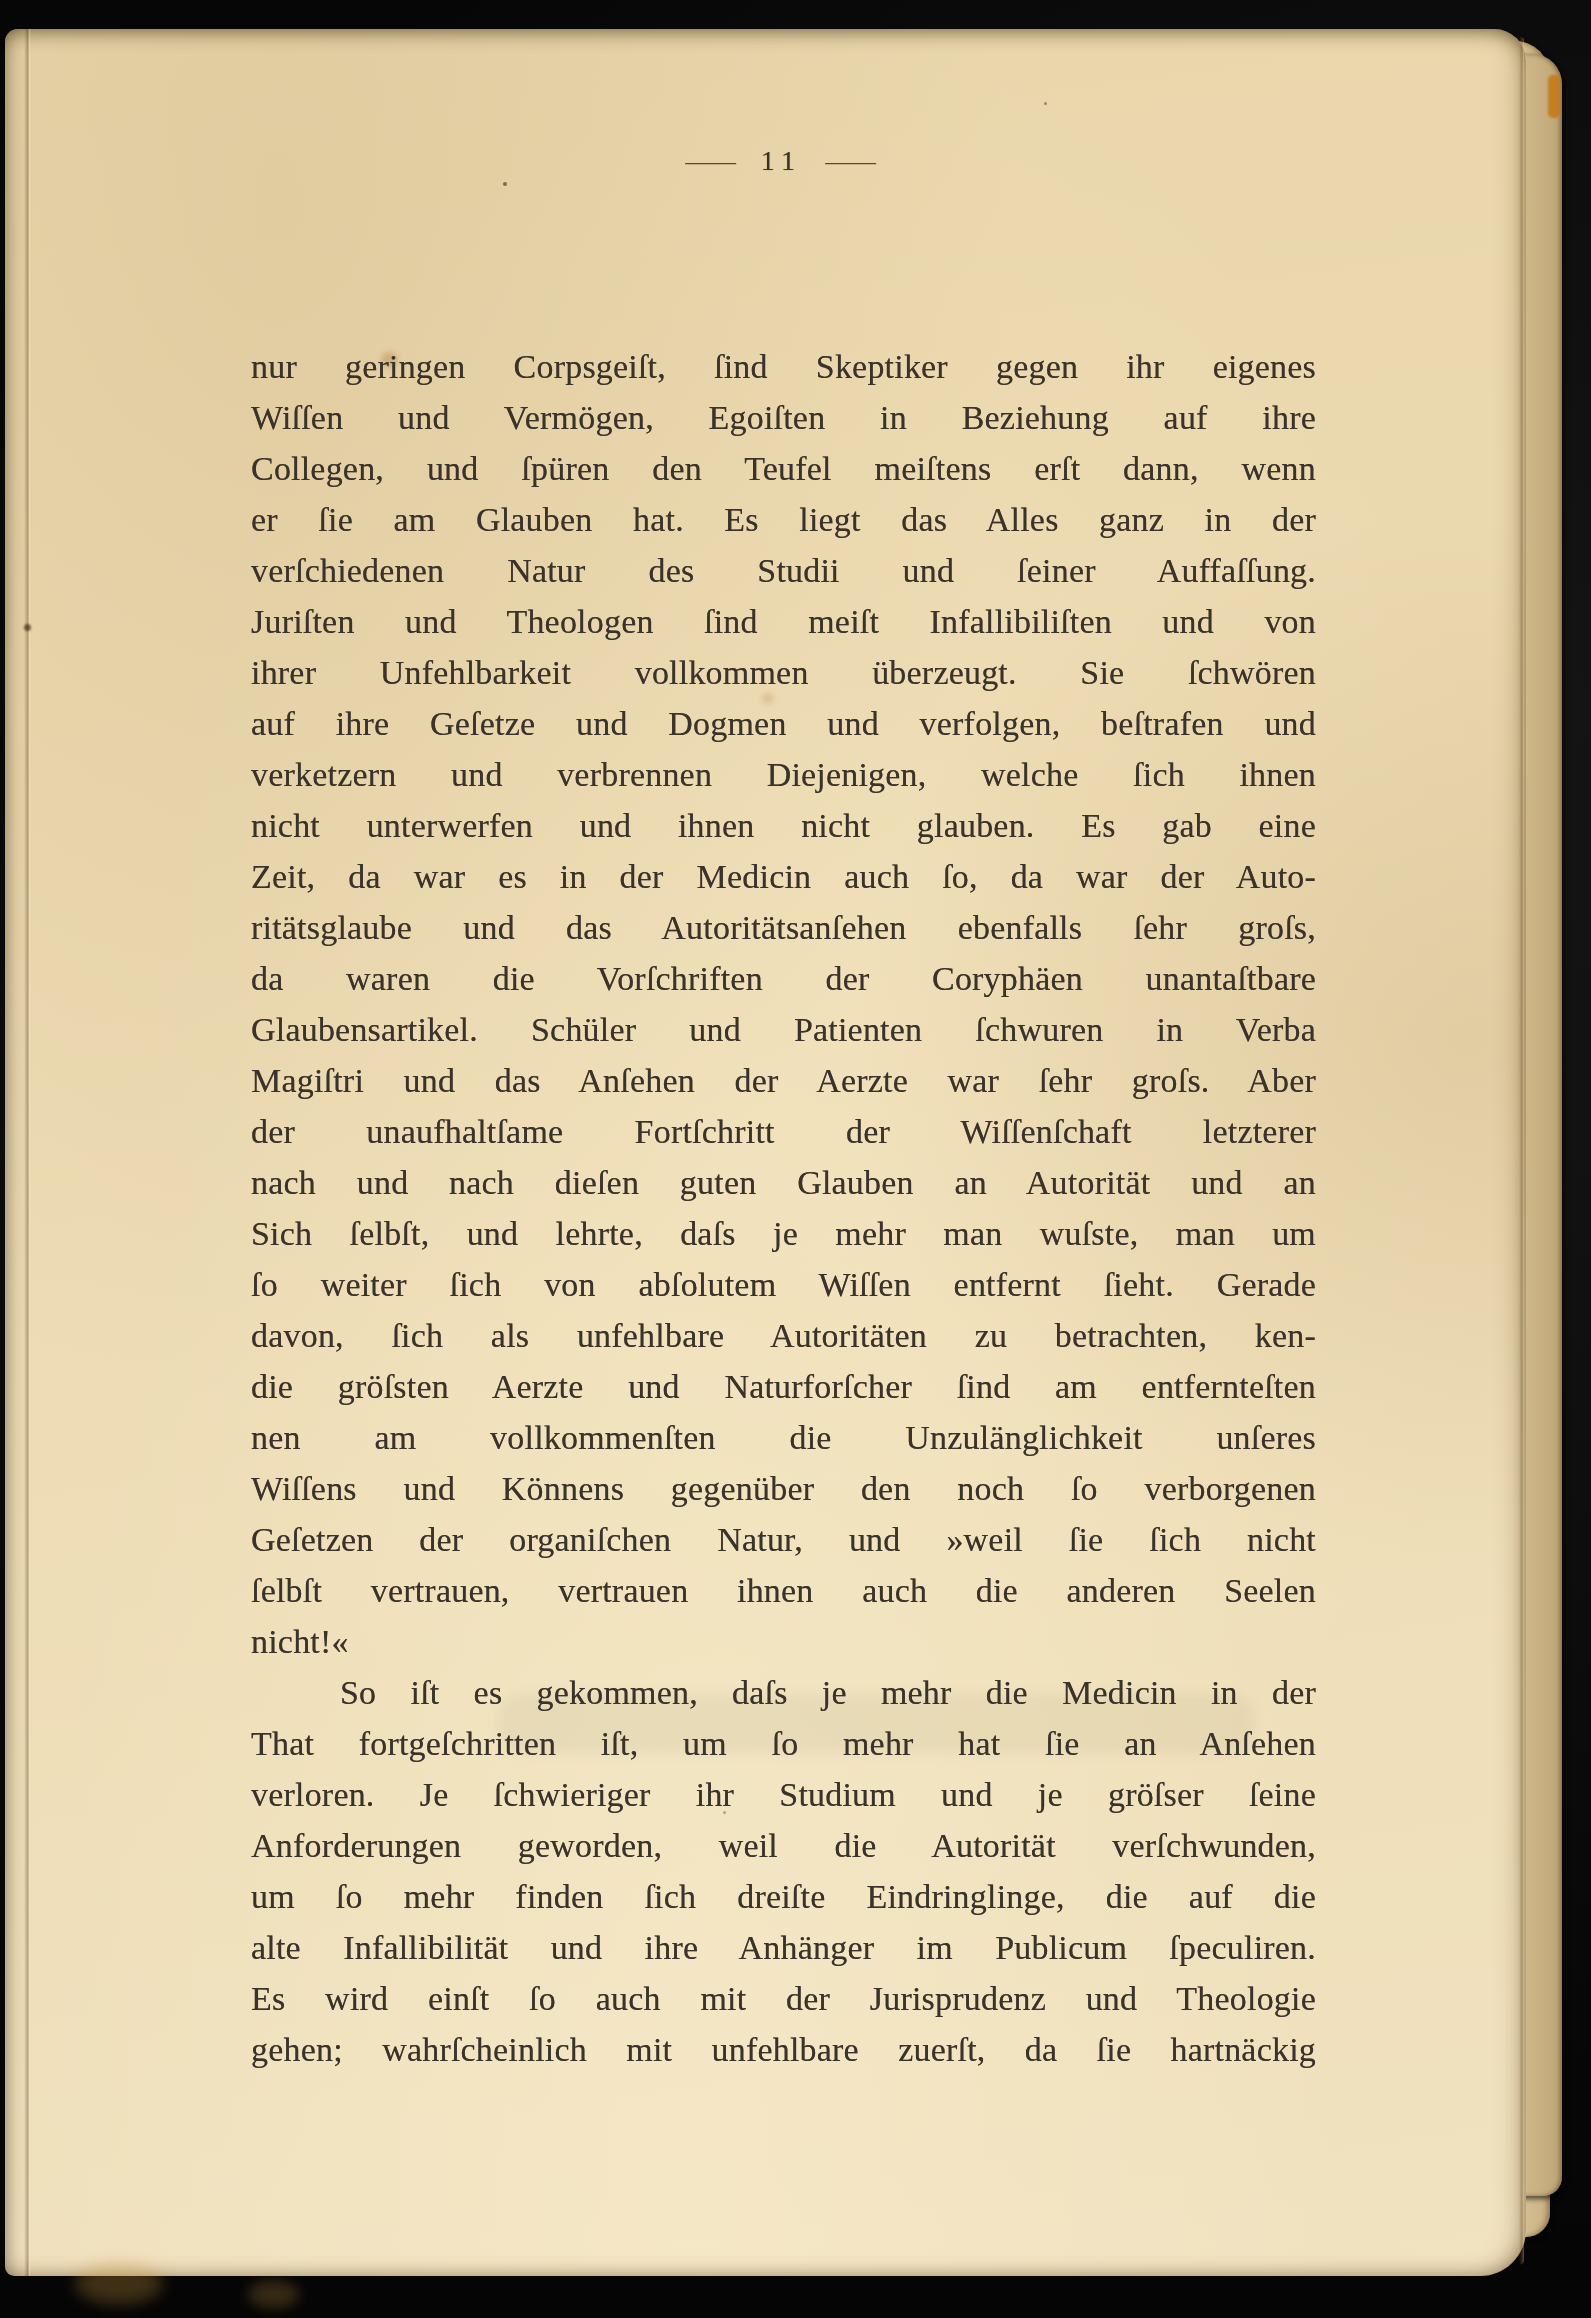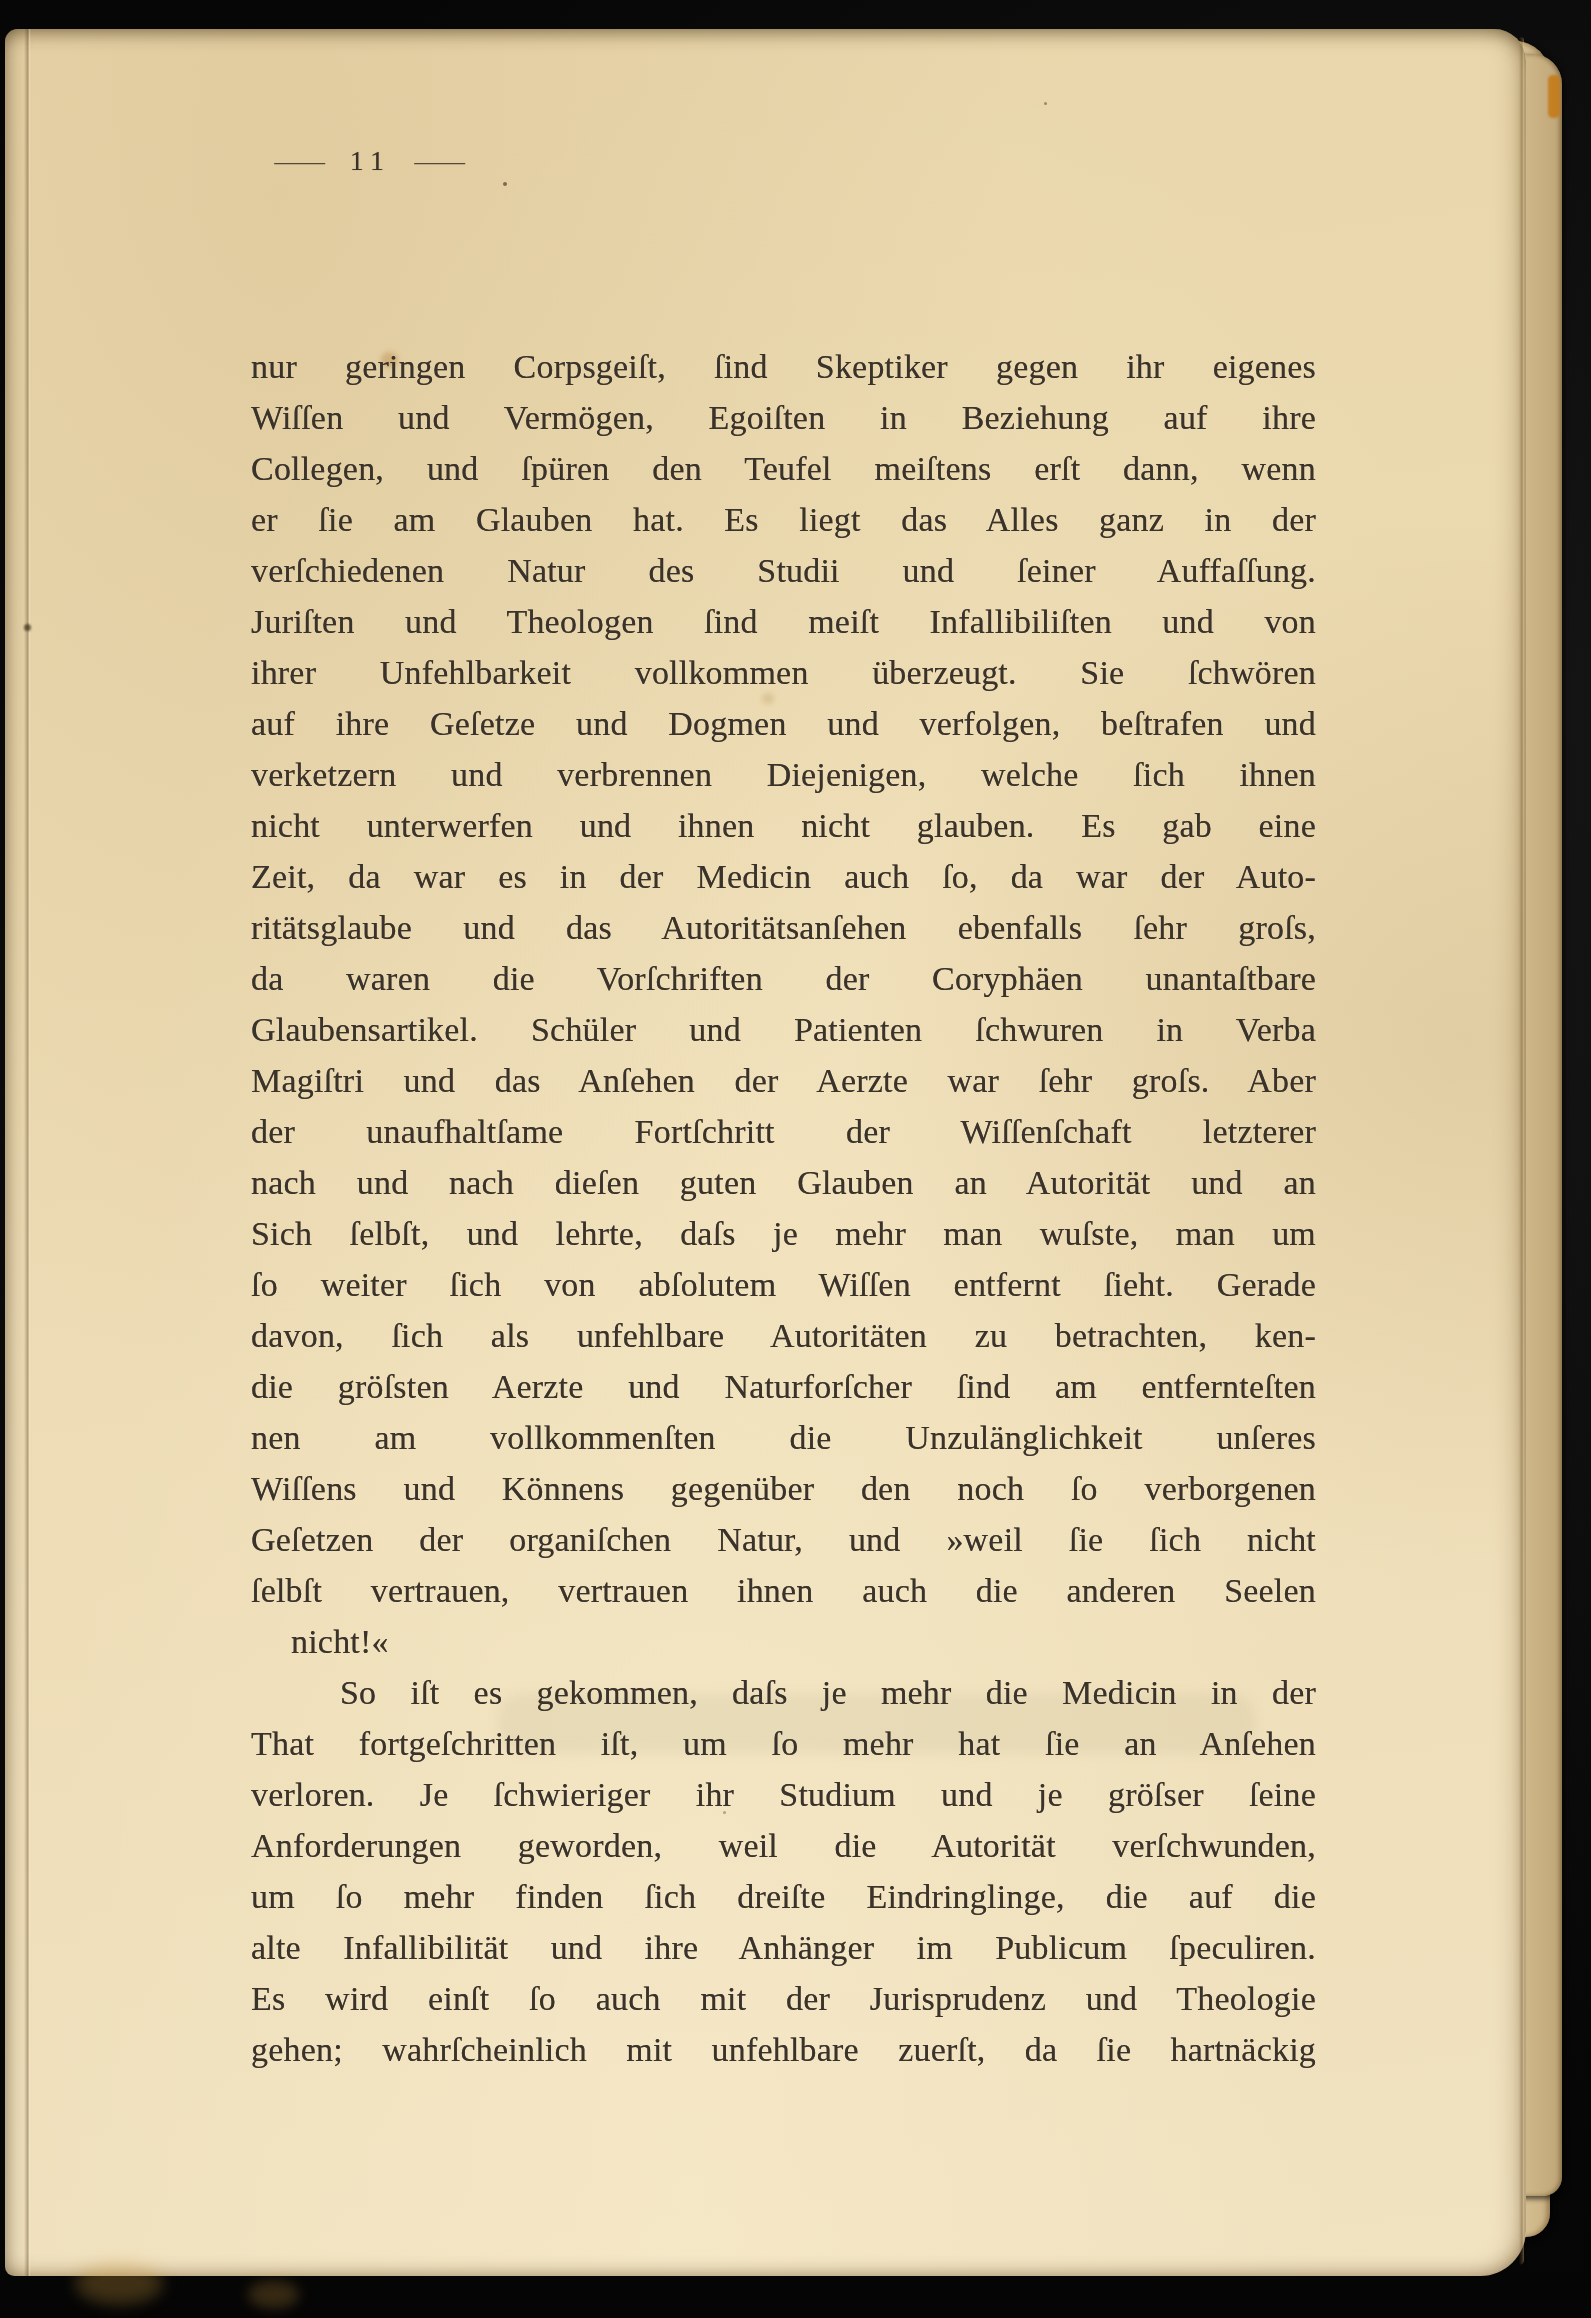--- a/index.html
+++ b/index.html
@@ -50,34 +50,34 @@
     background:linear-gradient(90deg,transparent,rgba(95,68,30,.26) 35%,rgba(62,42,16,.34) 55%,rgba(255,242,205,.28) 78%,transparent);
   }
   .edge-line{
     position:absolute;right:1.6px;top:8px;bottom:11px;width:5.6px;
     background:linear-gradient(90deg,transparent,rgba(120,88,38,.38) 60%,rgba(245,232,195,.35));
     border-radius:0 24px 32px 0;
   }
   
   .page-number{
     position:absolute;left:251px;top:145px;width:1061px;
-    color:#39322a;font-size:28px;
+    text-align:center;color:#39322a;font-size:28px;
     letter-spacing:0.8px;white-space:nowrap;
   }
   .page-number .dash{display:inline-block;transform:scaleX(1.8);margin:0 35px;opacity:.85;}
   .page-number .num{display:inline-block;letter-spacing:7.2px;font-weight:500;text-shadow:0 0 0.8px rgba(57,48,38,.55);}
   
   .text-block{
     position:absolute;left:251px;top:341px;width:1065px;
     color:#3a332b;font-size:34px;line-height:51px;
     letter-spacing:0.2px;
     text-shadow:0 0 0.6px rgba(57,48,38,.65);
   }
   .line{text-align:justify;text-align-last:justify;}
-  .line.para-end{text-align-last:left;margin-left:40px;}
+  .line.para-end{text-align-last:left;}
   .line.indent{padding-left:89px;}
   
   .stain{position:absolute;border-radius:50%;pointer-events:none;}
   .s1{left:376px;top:323px;width:17.5px;height:16px;background:rgba(176,120,48,.35);filter:blur(2.4px);}
   .s2{left:757px;top:664px;width:12.7px;height:11px;background:rgba(170,130,70,.25);filter:blur(2.4px);}
   .s3{left:70px;top:2234px;width:88px;height:41px;background:rgba(200,150,60,.30);filter:blur(7.2px);}
   .s4{left:243px;top:2252px;width:51px;height:27px;background:rgba(200,150,60,.26);filter:blur(6.4px);}
   .speck1{left:498px;top:153px;width:4px;height:4px;background:rgba(50,40,25,.6);}
   .speck2{left:1039px;top:73px;width:3.2px;height:3.2px;background:rgba(50,40,25,.45);}
   .speck3{left:19px;top:595px;width:7.2px;height:7.2px;background:rgba(45,32,15,.65);filter:blur(0.8px);}

